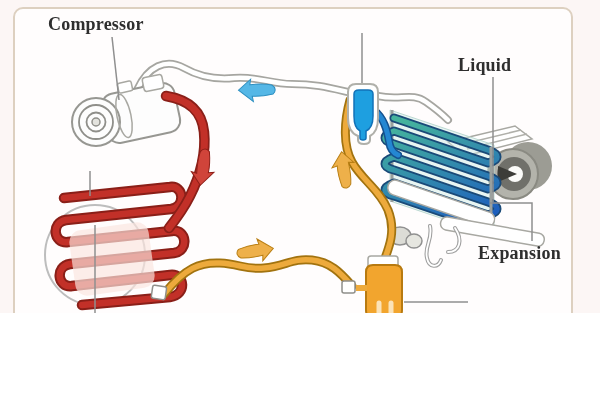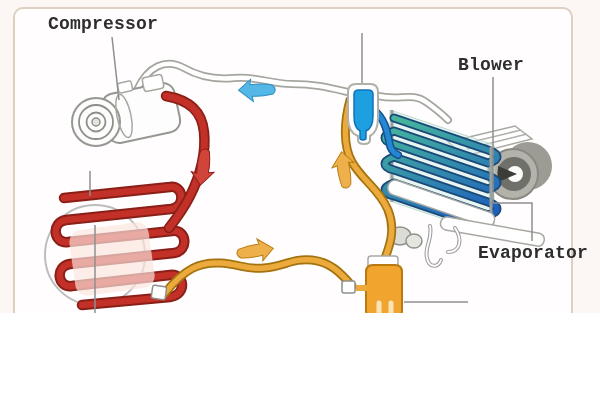--- a/index.html
+++ b/index.html
@@ -1,17 +1,17 @@
 <!DOCTYPE html>
 <html style="--background: #fcf6f5; --panel-fill: #fffdfd; --panel-border: #ddd0c0; --hot-pipe: #c23028; --liquid-pipe: #edaa3c; --suction-pipe: #ffffff; --outlet-pipe: #2487d2; --valve-blue: #1e9fe0; --evap-teal: #45b39d; --evap-blue: #1a57c0; --tank-orange: #f2a52e; --blower-gray: #b3b3ab; --fan-ring: #bdbdbd; --arrow-blue: #55b7e6; --arrow-red: #d0443a; --arrow-orange: #eeb04a; --leader-gray: #8f8f8f; --label-text: #2e2e2e; --caption-text: #3a3a3a;"><head>
 <meta charset="utf-8">
 <style>
   html,body{margin:0;padding:0;background:#fff;}
   .stage{position:relative;width:600px;height:313px;background:var(--background,#fcf6f5);
-         font-family:Liberation Mono, monospace;overflow:hidden;}
+         font-family:Liberation Serif, serif;overflow:hidden;}
   .stage svg{position:absolute;left:0;top:0;}
   .lbl{position:absolute;white-space:nowrap;font-size:18px;font-weight:600;
        color:var(--label-text,#2e2e2e);letter-spacing:.2px;}
   .caption{position:absolute;white-space:nowrap;font-size:19px;font-weight:600;
        color:var(--caption-text,#3a3a3a);}
   .uc{fill:none;stroke-linecap:round;stroke-linejoin:round;}
   .hotU{stroke:#8a1f18}.hotO{stroke:var(--hot-pipe,#c23028)}
   .liqU{stroke:#a2730f}.liqO{stroke:var(--liquid-pipe,#edaa3c)}
   .sucU{stroke:#a6a6a1}.sucO{stroke:var(--suction-pipe,#ffffff)}
   .outU{stroke:#14518f}.outO{stroke:var(--outlet-pipe,#2487d2)}
@@ -138,17 +138,17 @@
     <line class="leader" x1="362" y1="33" x2="362" y2="83"></line>
     <line class="leader" x1="493" y1="77" x2="493" y2="202"></line>
     <line class="leader" x1="90" y1="171" x2="90" y2="196"></line>
     <line class="leader" x1="95" y1="225" x2="95" y2="318"></line>
     <line class="leader" x1="404" y1="302" x2="468" y2="302"></line>
     <polyline class="leader" points="490,203 532,203 532,241"></polyline>
   </g>
 </svg>
 
   <div class="lbl" style="left:48px;top:14px">Compressor</div>
-  <div class="lbl" style="left:458px;top:55px">Blower</div>
-  <div class="lbl" style="left:478px;top:243px">Evaporator</div>
+  <div class="lbl" style="left:458px;top:55px">Liquid</div>
+  <div class="lbl" style="left:478px;top:243px">Expansion</div>
   <div class="lbl" style="left:117px;top:319px">Fan</div>
 
 </div>
 
 </body></html>

